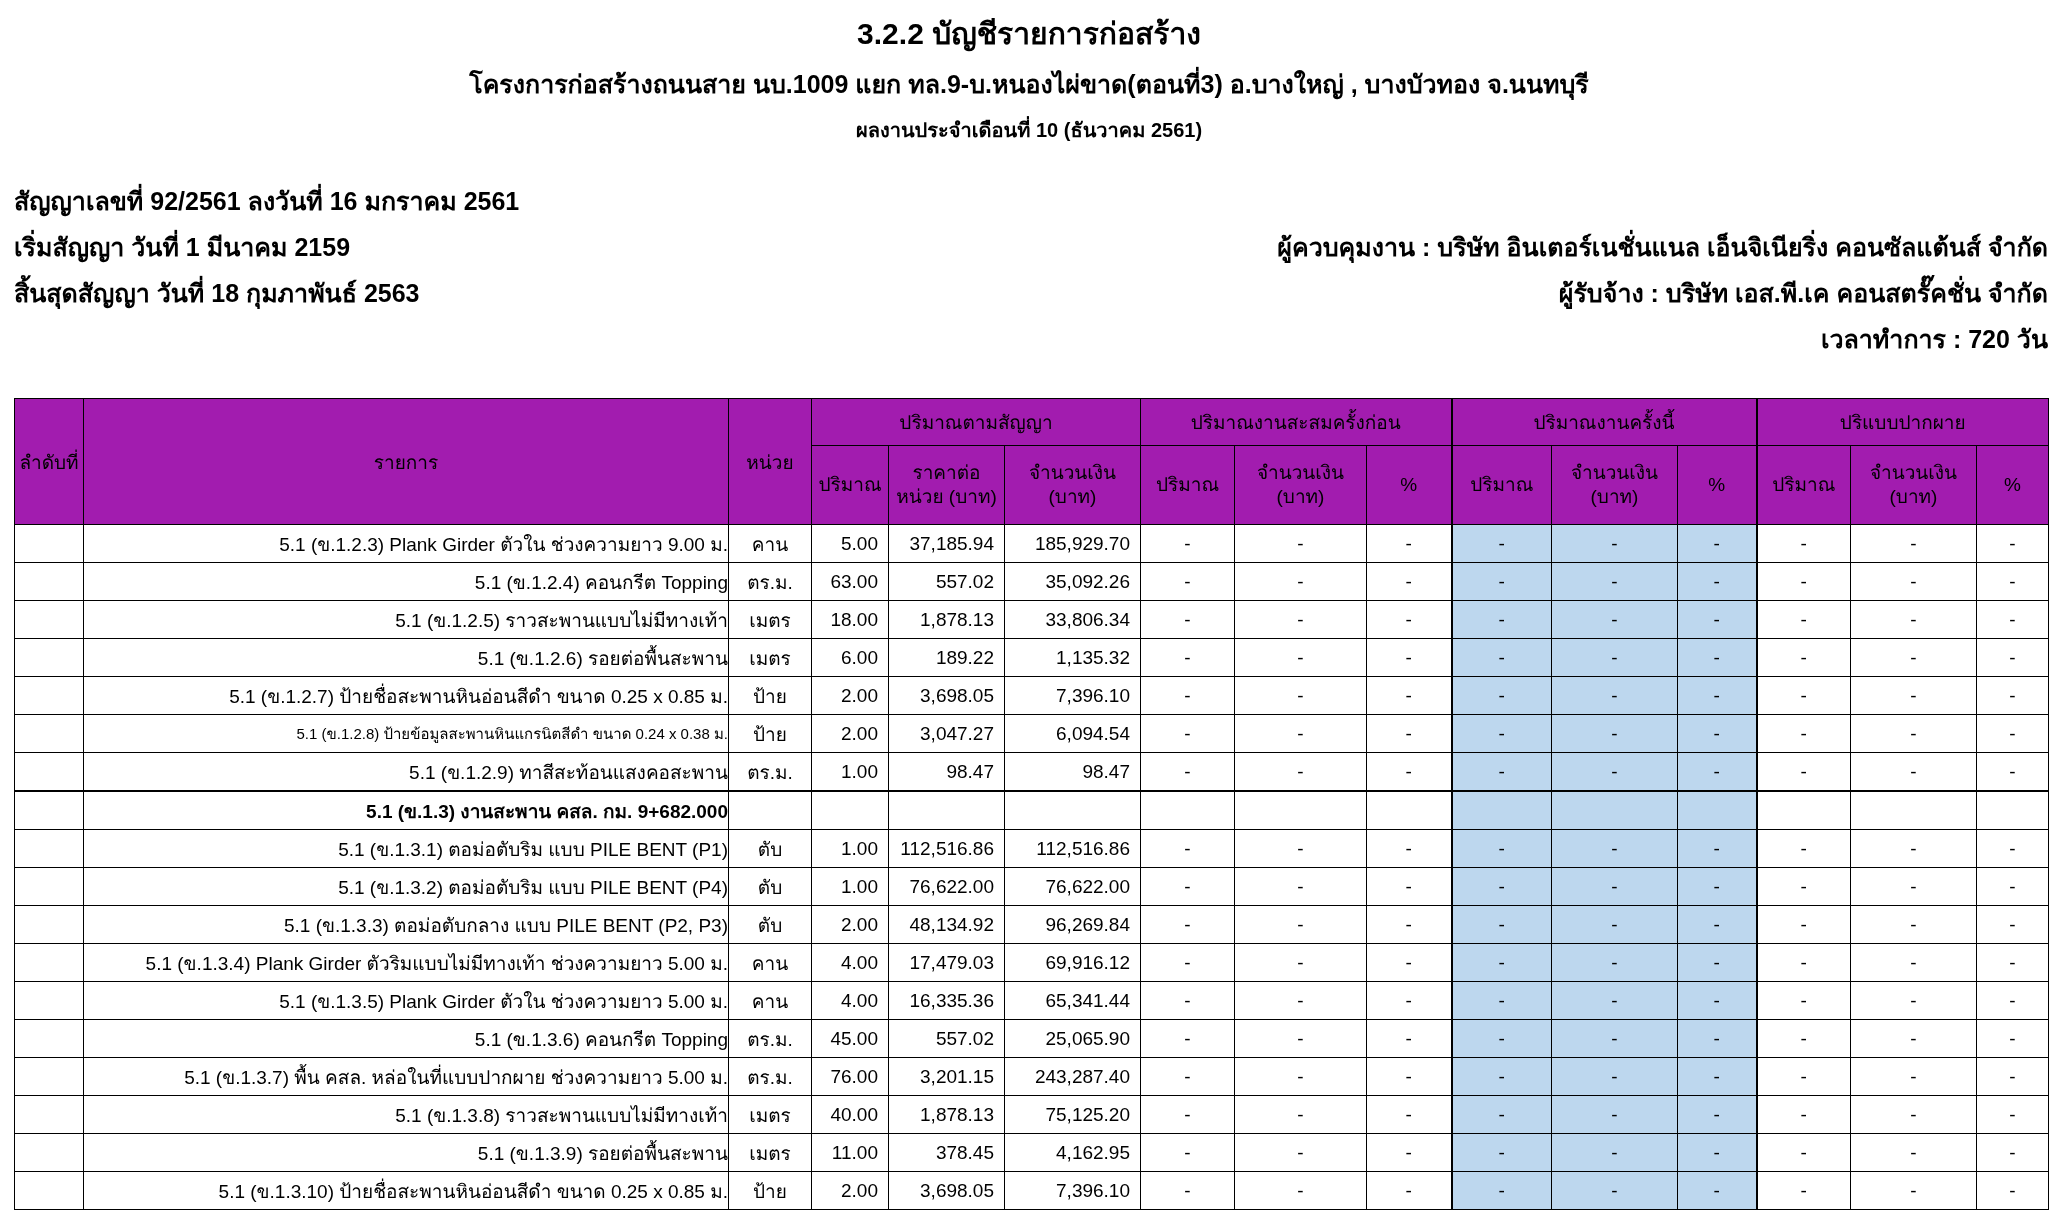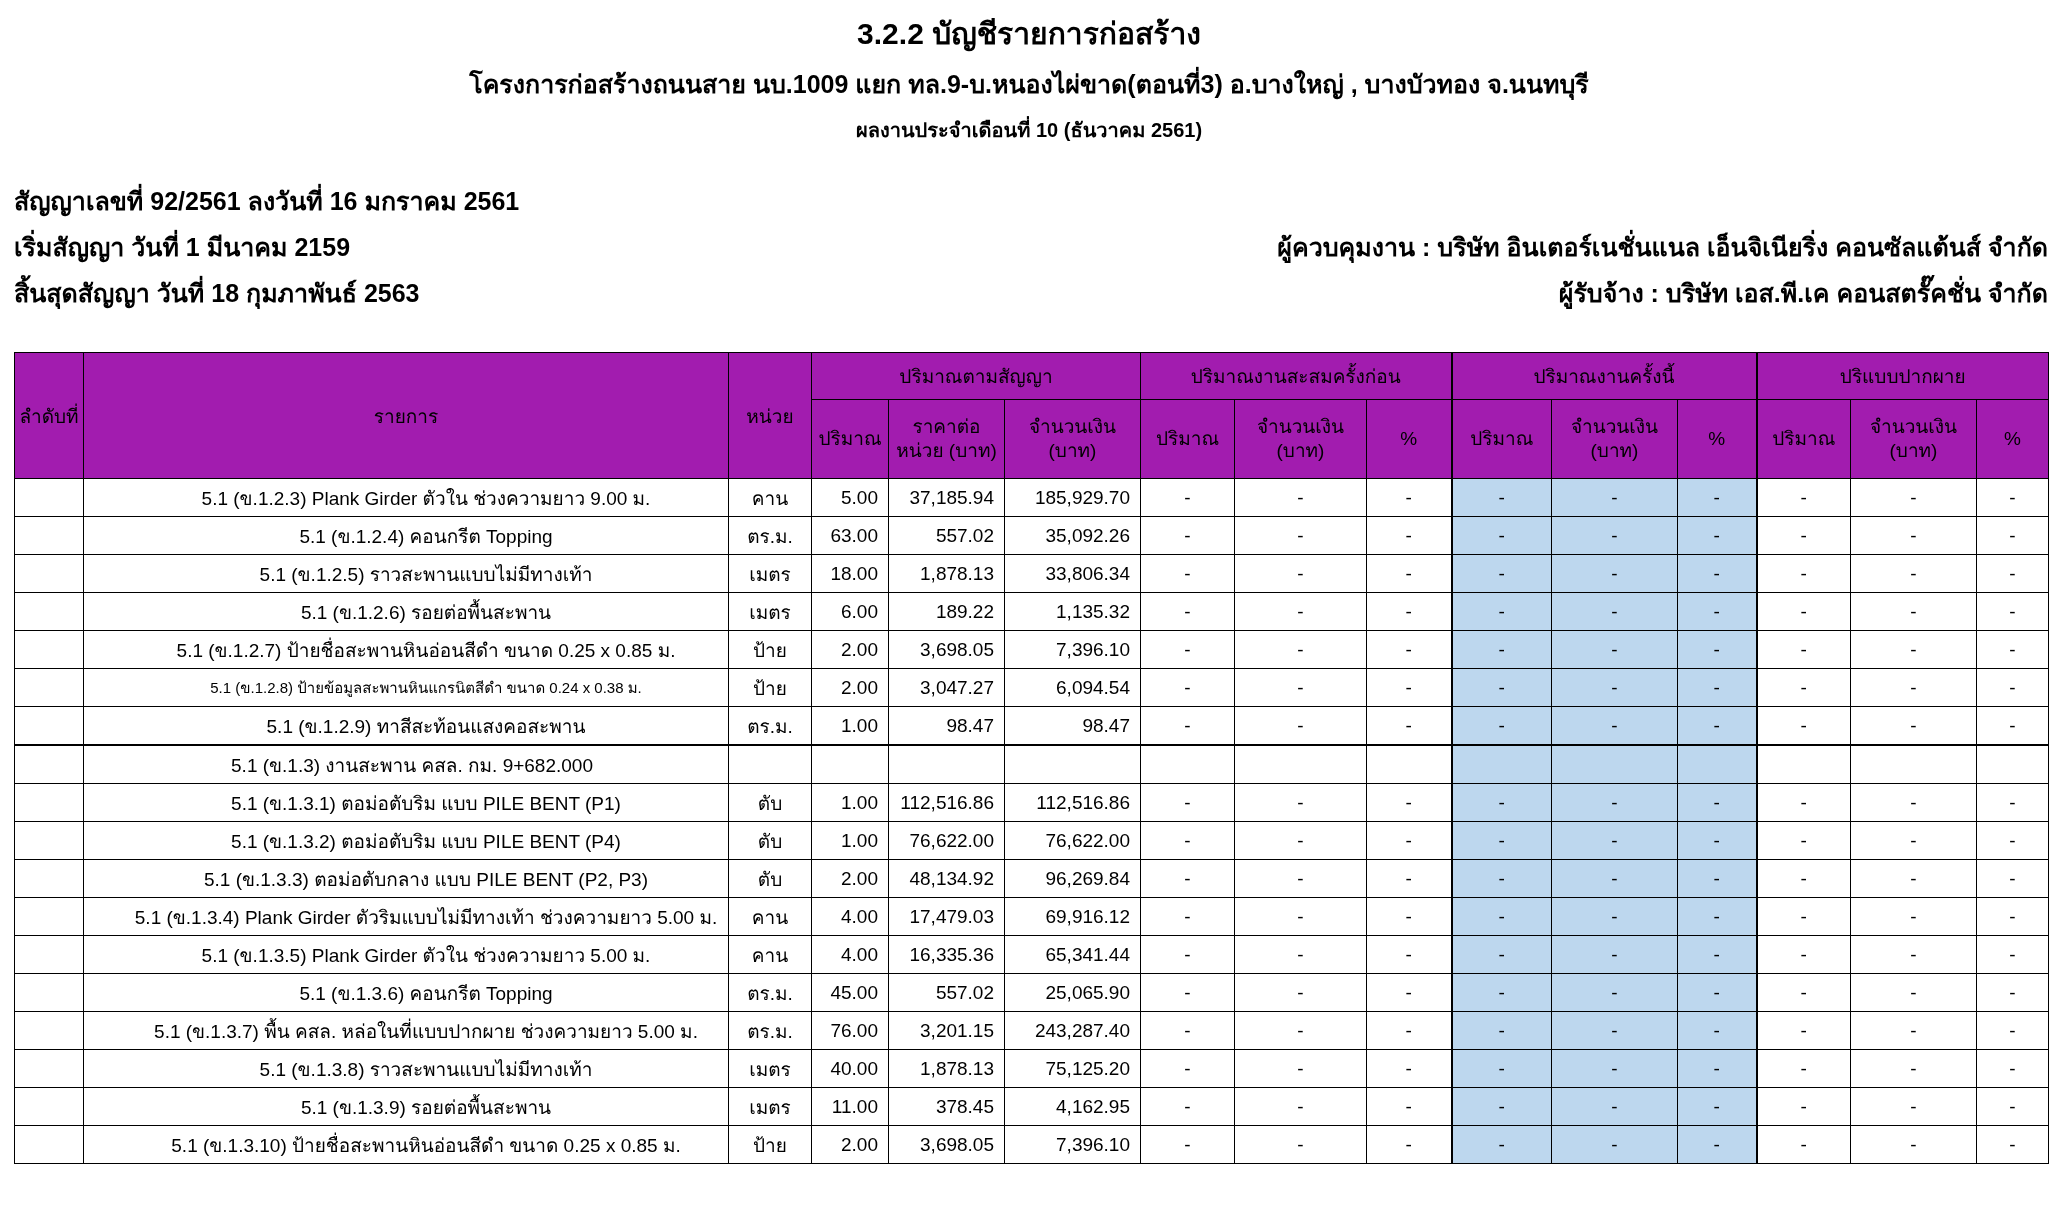--- a/index.html
+++ b/index.html
@@ -18,29 +18,29 @@
   .info-right{text-align:right;margin-left:auto;}
   table{
     border-collapse:collapse;table-layout:fixed;
     width:2034px;margin:36px 10px 0 14px;
   }
   th,td{border:1px solid #000;overflow:hidden;white-space:nowrap;padding:0;}
   thead th{background:#a21caf;font-weight:normal;font-size:19px;text-align:center;}
   tr.group-row th{height:46px;}
   tr.sub-row th{height:78px;white-space:normal;line-height:24px;}
   tbody td{height:37px;font-size:19px;vertical-align:middle;}
-  td.c-item{padding-left:40px;text-align:center;}
+  td.c-item{padding-left:40px;text-align:right;}
   tr.section td.c-item{padding-left:12px;}
   tr.small-item td.c-item{font-size:15px;}
   td.c-num{text-align:right;padding-right:10px;}
   td.c-unit,td.c-dash{text-align:center;}
   .blue{background:#bdd7ee;}
   .bl{border-left-width:2px;}
   .br{border-right-width:2px;margin-top:41px;}
-  tr.section td{border-top-width:2px;}
+  tr.section td{border-top-width:2px;font-weight:bold;}
 </style>
 </head>
 <body>
 
 <div class="doc-header">
   <div class="title">3.2.2 บัญชีรายการก่อสร้าง</div>
   <div class="project">โครงการก่อสร้างถนนสาย นบ.1009 แยก ทล.9-บ.หนองไผ่ขาด(ตอนที่3) อ.บางใหญ่ , บางบัวทอง จ.นนทบุรี</div>
   <div class="period">ผลงานประจำเดือนที่ 10 (ธันวาคม 2561)</div>
 </div>
 
@@ -48,20 +48,24 @@
   <div class="info-row">
     <span class="info-left">สัญญาเลขที่ 92/2561 ลงวันที่ 16 มกราคม 2561</span>
   </div>
   <div class="info-row">
     <span class="info-left">เริ่มสัญญา  วันที่ 1 มีนาคม 2159</span>
     <span class="info-right">ผู้ควบคุมงาน : บริษัท อินเตอร์เนชั่นแนล เอ็นจิเนียริ่ง คอนซัลแต้นส์ จำกัด</span>
   </div>
   <div class="info-row">
     <span class="info-left">สิ้นสุดสัญญา  วันที่ 18 กุมภาพันธ์ 2563</span>
     <span class="info-right">ผู้รับจ้าง : บริษัท เอส.พี.เค คอนสตรั๊คชั่น จำกัด</span>
+  </div>
+  <div class="info-row">
+    <span class="info-left"></span>
+    <span class="info-right">เวลาทำการ : 720 วัน</span>
   </div>
 </div>
 
 <table>
   <colgroup>
     <col style="width:69px">
       <col style="width:645px">
       <col style="width:83px">
     <col style="width:77px">
       <col style="width:116px">

